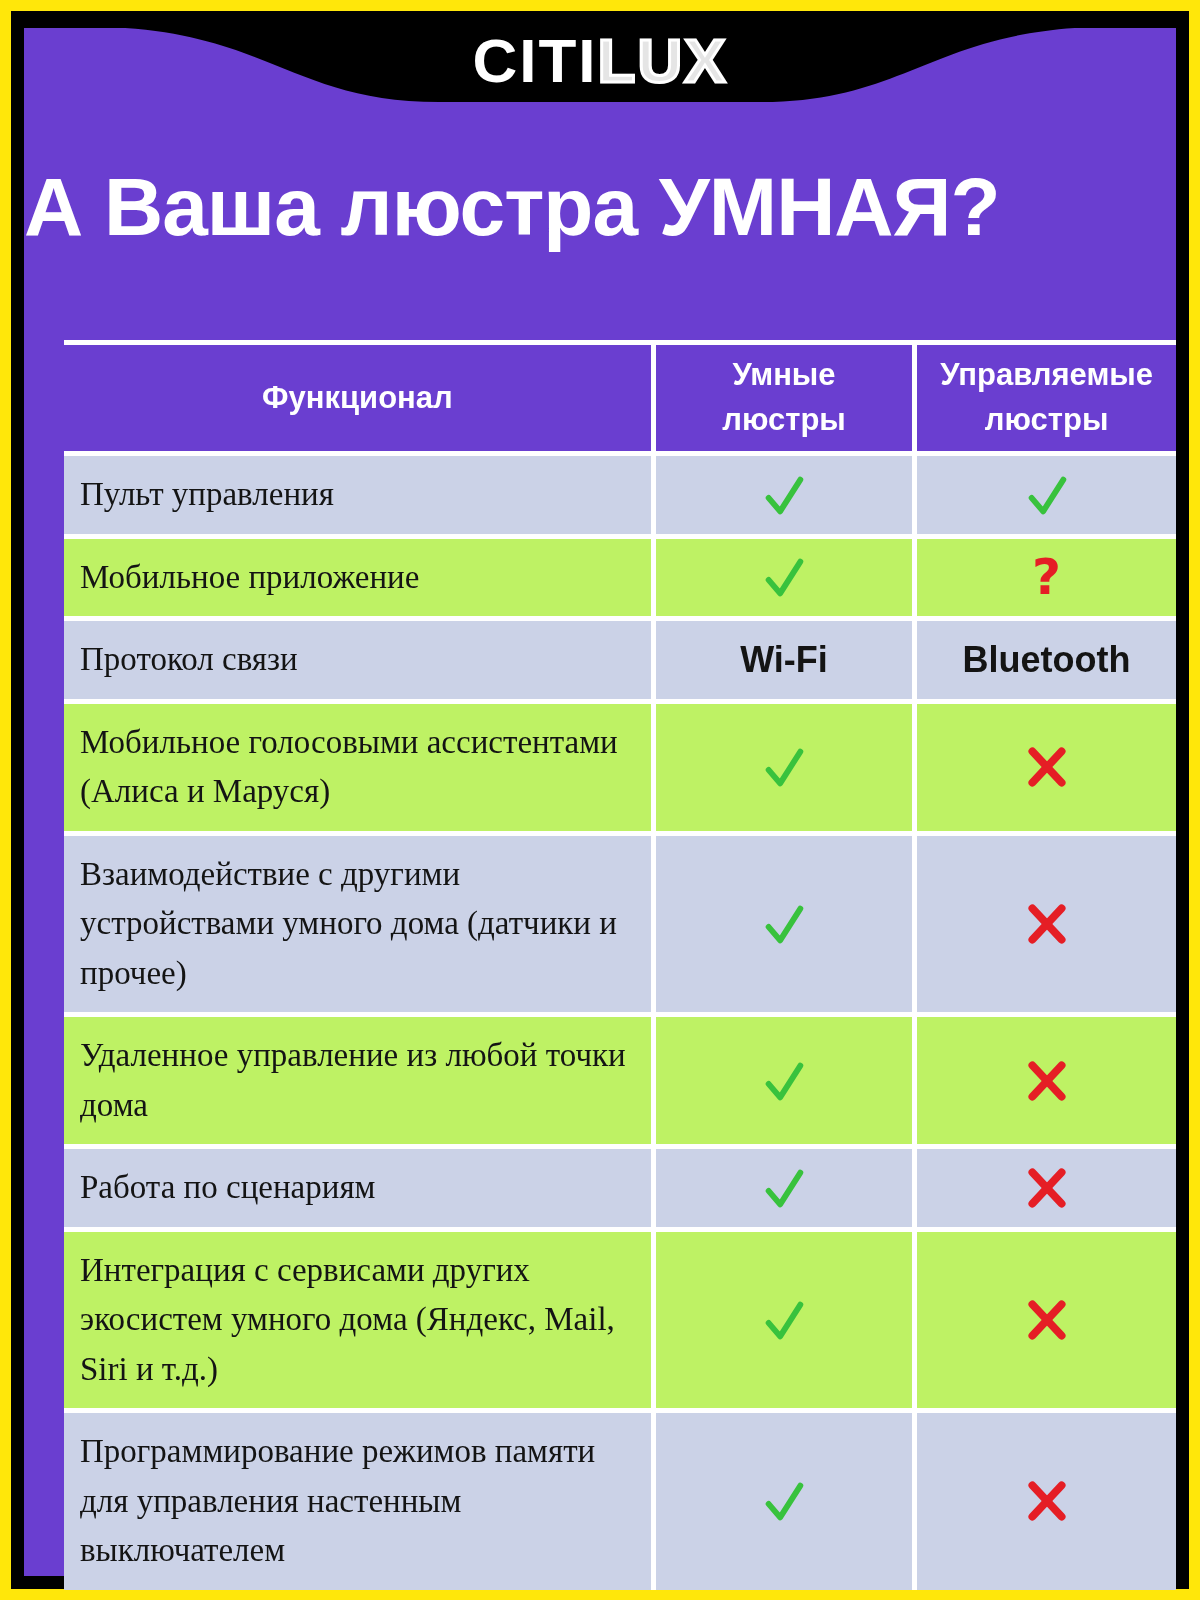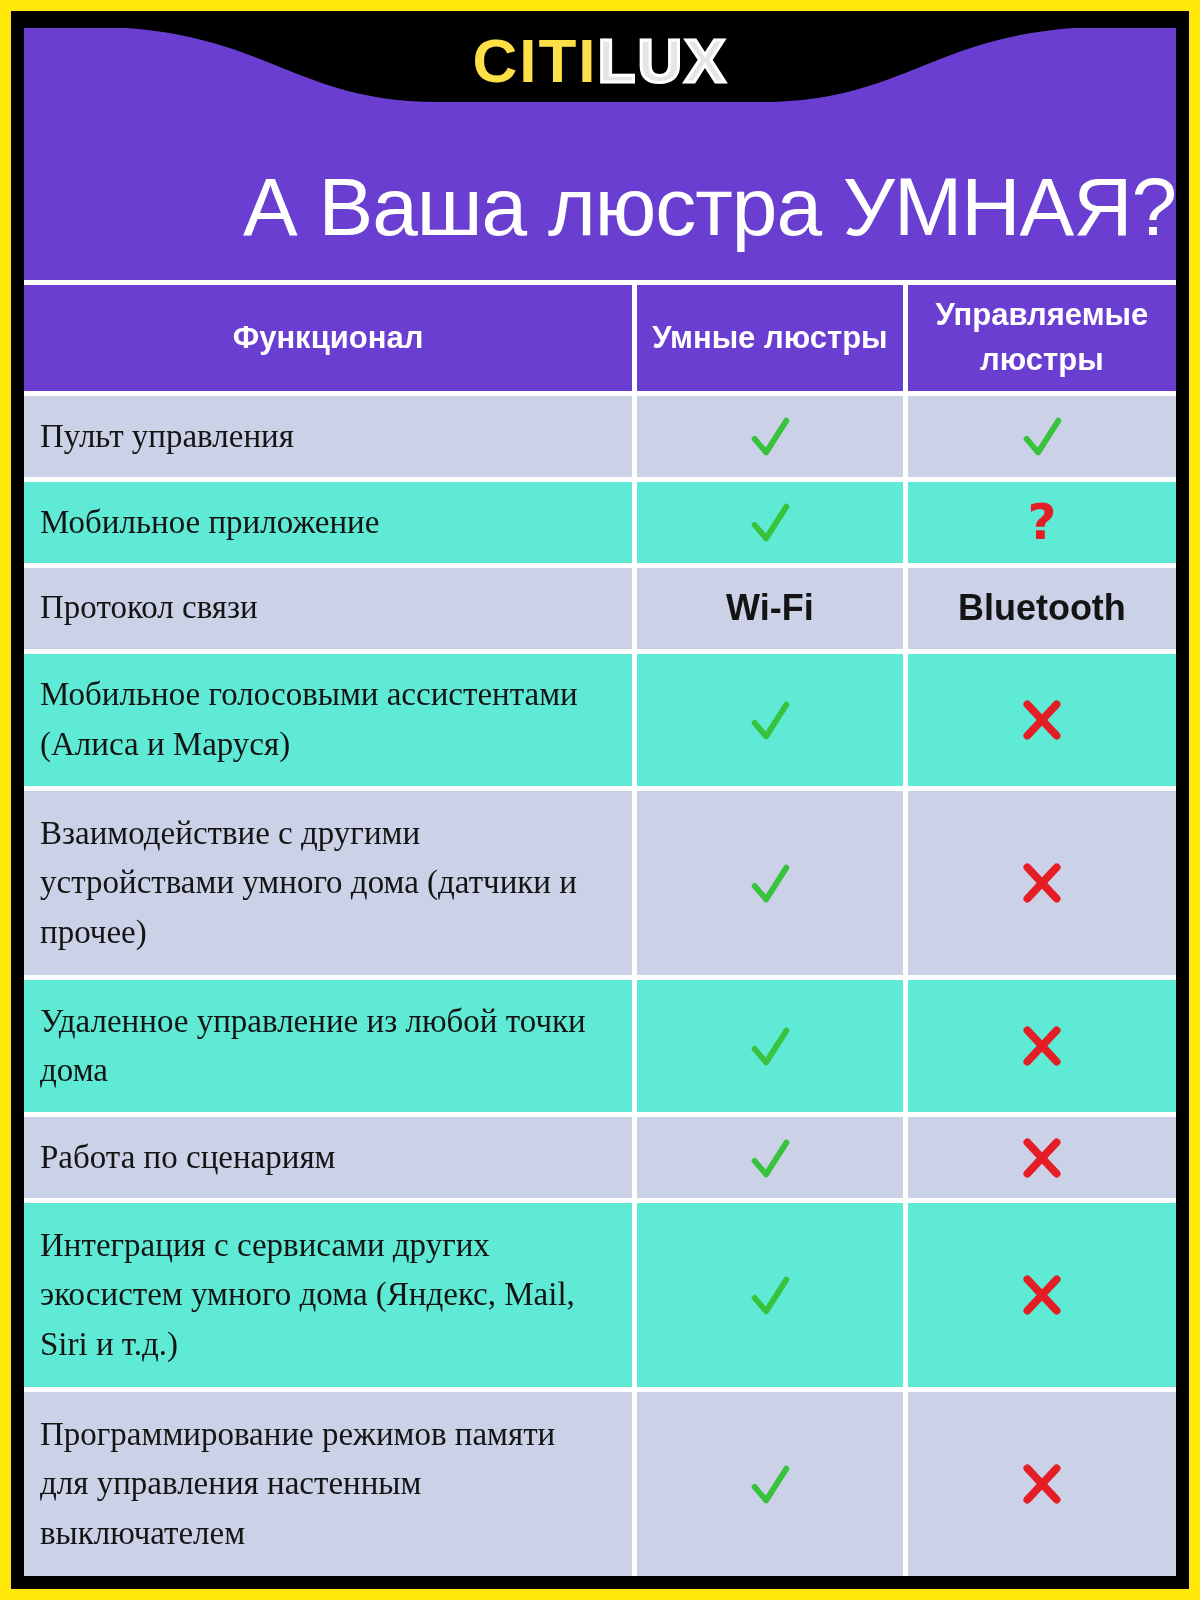--- a/index.html
+++ b/index.html
@@ -27,40 +27,40 @@
   
   .logo-band { position: relative; height: 86px; flex: none; }
   .logo-band svg.wave { position: absolute; left: 0; top: 0; width: 100%; height: 100%; display: block; }
   .logo {
     position: absolute; left: 0; top: 2px; width: 100%;
     text-align: center;
     font-size: 62px; font-weight: 800; letter-spacing: 2px;
     line-height: 70px;
     white-space: nowrap;
   }
-  .logo-solid { color: #fde047; }
+  .logo-solid { color: #ffffff; }
   .logo-outline {
     color: #e5e5e5;
     -webkit-text-stroke: 3px #ffffff;
     text-stroke: 3px #ffffff;
     text-shadow: 0 0 1px #ffffff;
   }
   
   .page-title {
     flex: none;
     margin-top: 52px;
-    text-align: right;
+    text-align: left;
     color: #ffffff;
     font-size: 82px;
-    font-weight: 400;
+    font-weight: 700;
     letter-spacing: -1px;
     line-height: 1.1;
   }
   
-  .table-wrap { flex: 1; margin-top: 28px; display: flex; }
+  .table-wrap { flex: 1; margin-top: 88px; display: flex; padding-left: 40px; }
   table.cmp {
     width: 100%; height: 100%;
     border-collapse: collapse;
     table-layout: fixed;
   }
   col.c1 { width: 53%; }
   col.c2 { width: 23.5%; }
   col.c3 { width: 23.5%; }
   th, td { border: 5px solid #ffffff; }
   
@@ -72,21 +72,21 @@
     color: #ffffff;
     font-weight: 700;
     font-size: 31px;
     height: 100px;
     text-align: center;
     vertical-align: middle;
     line-height: 1.45;
     padding: 8px 14px;
   }
   tbody tr.dark td { background: #cbd2e7; }
-  tbody tr.light td { background: #5eead4; }
+  tbody tr.light td { background: #bef264; }
   td.feature {
     color: #141414;
     font-size: 33px;
     line-height: 1.5;
     text-align: left;
     vertical-align: middle;
     padding: 14px 24px 14px 16px;
     font-family: Liberation Serif, serif;
   }
   td.val {

